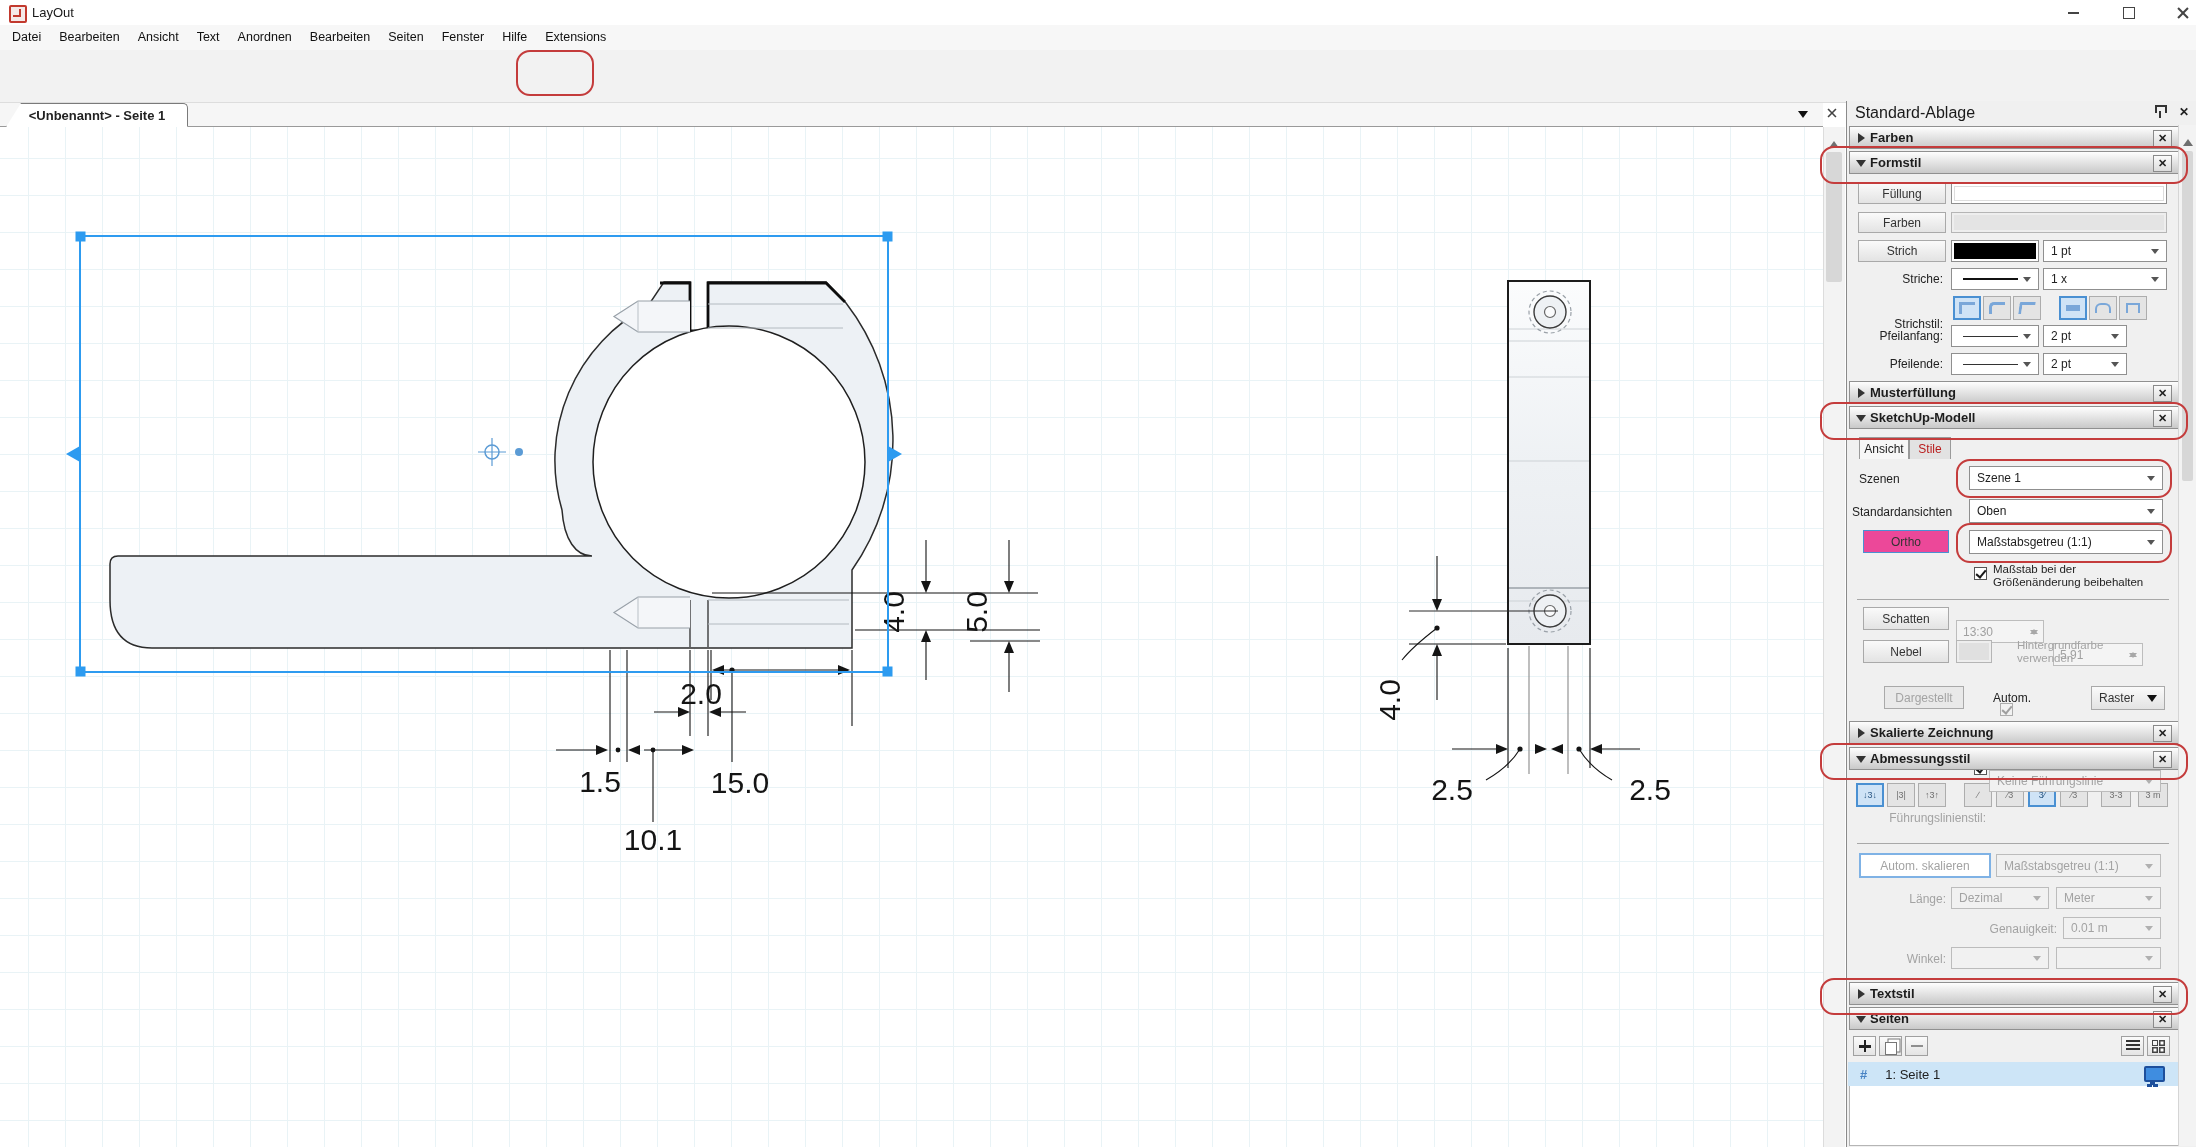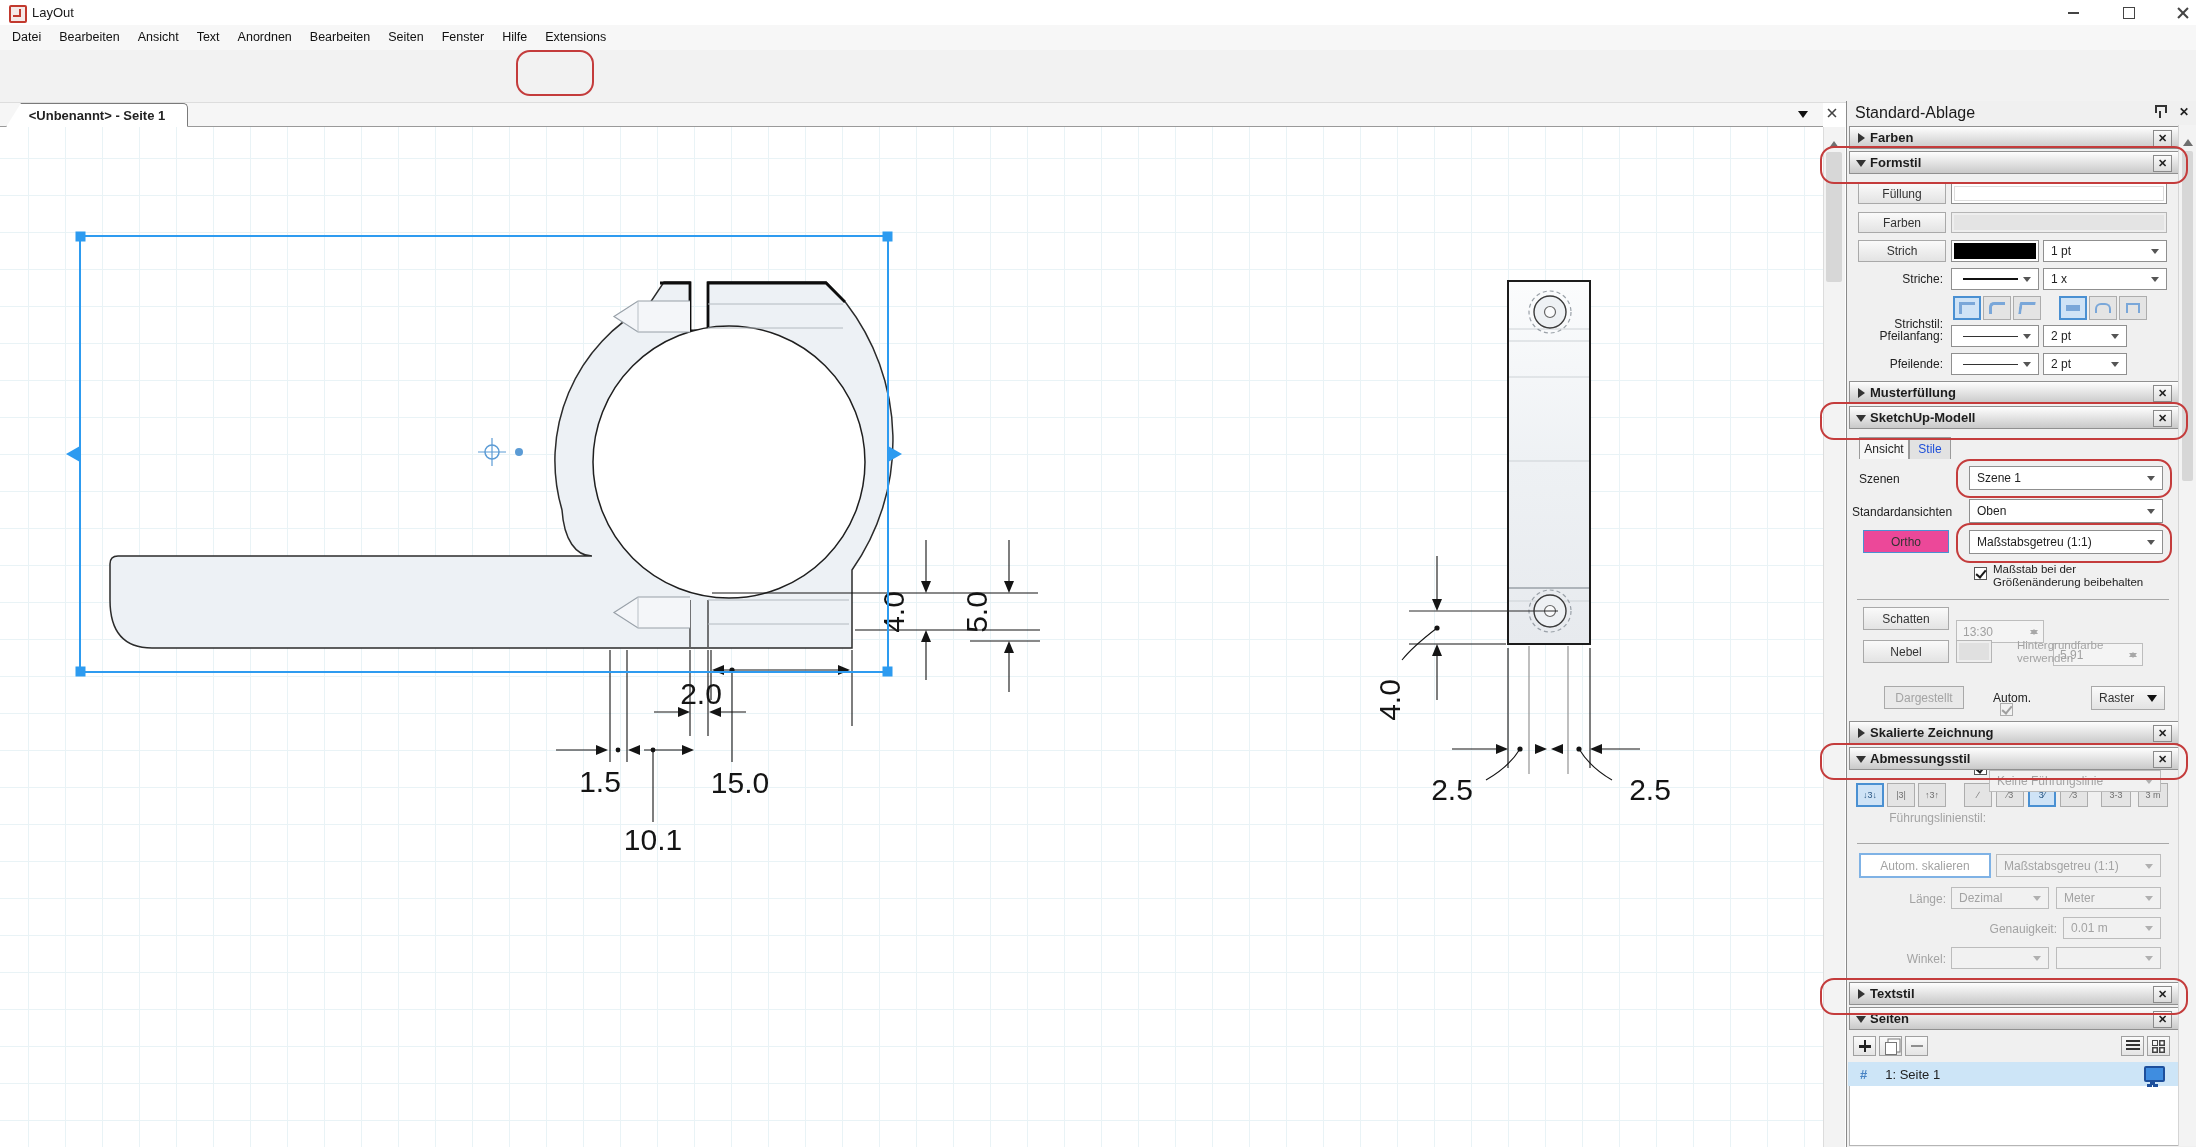--- a/index.html
+++ b/index.html
@@ -84,21 +84,21 @@
   .cb.dis.checked::after{border-color:#9f9f9f}
   .cblabel{font-size:11.5px;color:#222;line-height:13px}
   .cblabel.dis{color:#a3a3a3}
   .spin{border:1px solid #bdbdbd;background:#f4f4f4;color:#a0a0a0;font-size:12px;display:flex;align-items:center;padding:0 6px;box-sizing:border-box;position:relative}
   .spinb{position:absolute;right:3px;top:3px;width:11px;height:16px}
   .spinb::before{content:"";position:absolute;left:1px;top:1px;border:4px solid transparent;border-bottom:5px solid #a8a8a8}
   .spinb::after{content:"";position:absolute;left:1px;bottom:1px;border:4px solid transparent;border-top:5px solid #a8a8a8}
   .divl{left:10px;width:312px;height:1px;background:#a8a8a8}
   .sutab{height:22px;border:1px solid #9a9a9a;border-bottom:none;display:flex;align-items:center;justify-content:center;font-size:12px;box-sizing:border-box}
   .sutab.on{background:#f7f7f7}
-  .sutab.off{background:#e2e2e2;color:#1d4ed8}
+  .sutab.off{background:#e2e2e2;color:#b91c1c}
   .tgl{width:28px;height:24px;border:1px solid #adadad;background:#e4e4e4;display:flex;align-items:center;justify-content:center;box-sizing:border-box}
   .tgl.sel{background:#cfe3f6;border:2px solid #4a90d2}
   .tglt{font-size:9px;color:#707070;white-space:nowrap}
   .tgl.sel .tglt{color:#2d5a86}
   .icn-corner{width:13px;height:9px;border-left:3px solid #7aa7d9;border-top:3px solid #7aa7d9}
   .icn-corner.r{border-top-left-radius:5px}
   .icn-corner.b{transform:skewX(-8deg);border-top-left-radius:2px}
   .icn-capflat{width:14px;height:6px;background:#7aa7d9;position:relative}
   .icn-caparch{width:12px;height:8px;border:2px solid #7aa7d9;border-bottom:none;border-radius:6px 6px 0 0}
   .icn-capsq{width:10px;height:8px;border:2px solid #7aa7d9;border-bottom:none}

